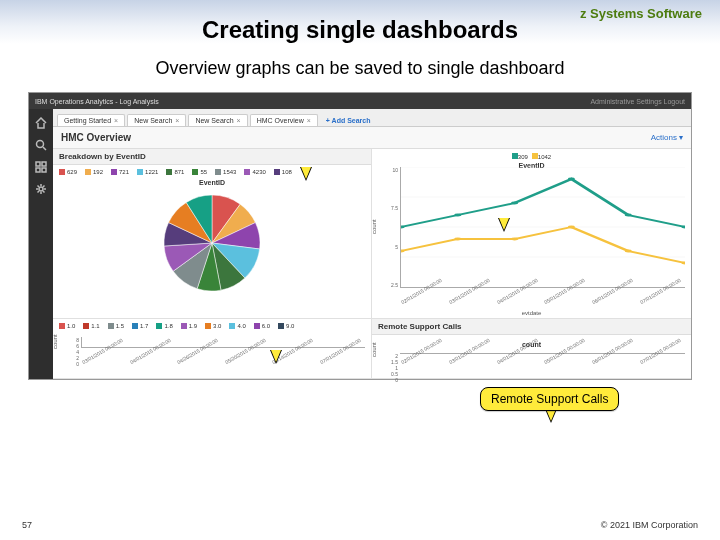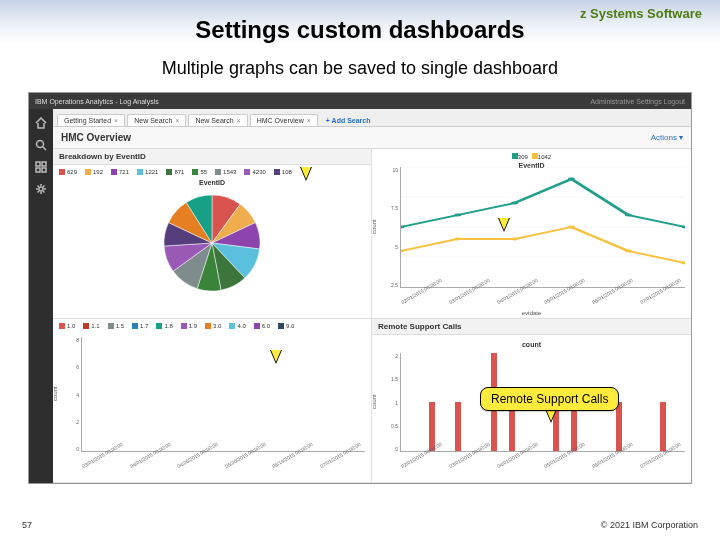--- a/index.html
+++ b/index.html
@@ -2,21 +2,21 @@
 <html><head>
 <meta charset="utf-8">
 <style>
   * { box-sizing: border-box; margin: 0; padding: 0; }
   html, body { width: 720px; height: 540px; font-family: Arial, Helvetica, sans-serif; background: #fff; overflow: hidden; }
   .slide { position: relative; width: 720px; height: 540px; }
   .topbar { position: absolute; top: 0; left: 0; right: 0; height: 44px; background: linear-gradient(to bottom, #c7d3e6 0%, #eef2f8 60%, #ffffff 100%); }
   .corner-label { position: absolute; top: 6px; right: 18px; font-size: 13px; font-weight: bold; color: #4d7c0f; }
   .title { position: absolute; top: 16px; left: 0; right: 0; text-align: center; font-size: 24px; font-weight: bold; color: #000; }
   .subtitle { position: absolute; top: 58px; left: 0; right: 0; text-align: center; font-size: 18px; color: #000; }
-  .app { position: absolute; top: 92px; left: 28px; width: 664px; height: 392px; border: 1px solid #999; background: #c4b5fd; }
+  .app { position: absolute; top: 92px; left: 28px; width: 664px; height: 288px; border: 1px solid #999; background: #c4b5fd; }
   .app-header { height: 16px; background: #3a3a3a; font-size: 7px; color: #ccc; display: flex; align-items: center; justify-content: space-between; padding: 0 6px; }
   .app-header .lhs { color: #ddd; }
   .app-header .rhs { color: #999; }
   .app-body { display: flex; height: calc(100% - 16px); }
   .rail { width: 24px; background: #2e2e2e; display: flex; flex-direction: column; align-items: center; padding-top: 6px; gap: 10px; }
   .rail-icon { width: 12px; height: 12px; }
   .rail-icon svg { width: 12px; height: 12px; stroke: #bbb; fill: none; stroke-width: 1.5; }
   .main { flex: 1; display: flex; flex-direction: column; background: #fff; }
   .tabbar { height: 18px; background: #efefef; border-bottom: 1px solid #ccc; display: flex; align-items: flex-end; font-size: 7px; color: #333; padding-left: 4px; gap: 2px; }
   .tab { padding: 2px 6px; background: #fff; border: 1px solid #ccc; border-bottom: none; border-radius: 2px 2px 0 0; display: flex; align-items: center; gap: 3px; }
@@ -50,22 +50,22 @@
   .tail-down::after { content: ""; position: absolute; top: -14px; left: -5px; border-left: 5px solid transparent; border-right: 5px solid transparent; border-top: 12px solid #ffeb3b; }
   .page-num { position: absolute; bottom: 10px; left: 22px; font-size: 9px; color: #333; }
   .copyright { position: absolute; bottom: 10px; right: 22px; font-size: 9px; color: #333; }
 </style>
 </head>
 <body>
 
 <div class="slide">
   <div class="topbar"></div>
   <div class="corner-label">z Systems Software</div>
-  <div class="title">Settings custom dashboards</div>
-  <div class="subtitle">Multiple graphs can be saved to single dashboard</div>
+  <div class="title">Creating single dashboards</div>
+  <div class="subtitle">Overview graphs can be saved to single dashboard</div>
 
   <div class="app">
     <div class="app-header">
       <span class="lhs">IBM Operations Analytics - Log Analysis</span>
       <span class="rhs">Administrative Settings    Logout</span>
     </div>
     <div class="app-body">
       <div class="rail">
         <span class="rail-icon"><svg viewBox="0 0 12 12">
               <path d="M1 6 L6 1 L11 6 M3 6 V11 H9 V6"></path>

